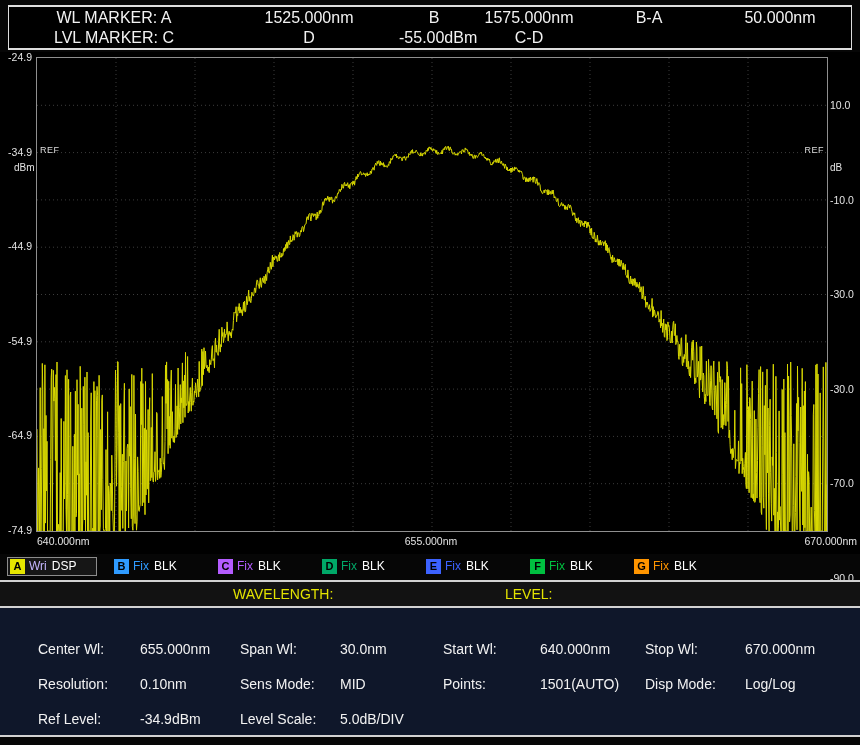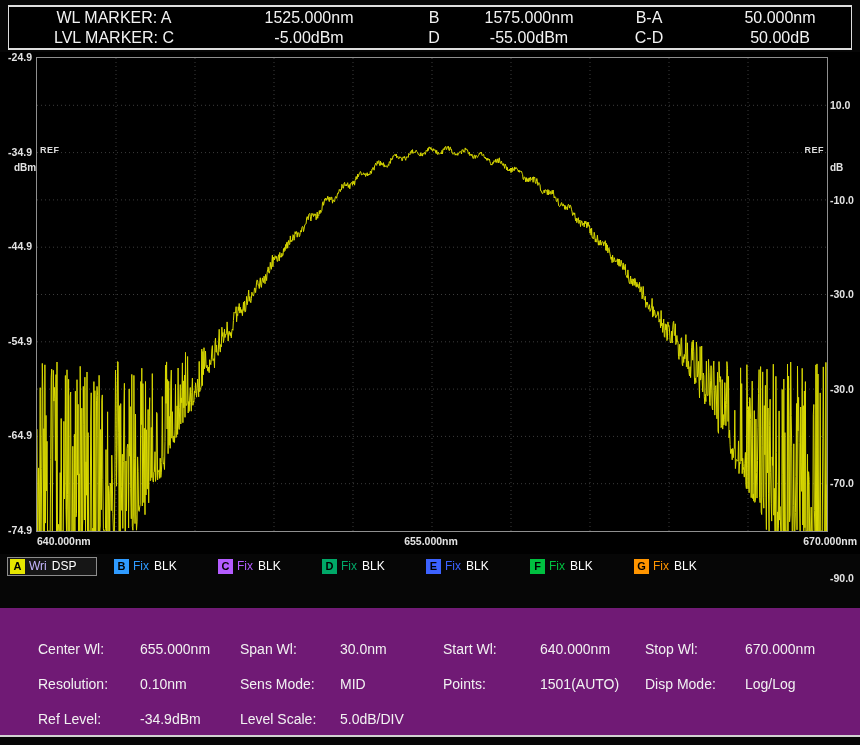--- a/index.html
+++ b/index.html
@@ -9,21 +9,21 @@
   
   .marker-bar{position:absolute;left:8px;top:5px;width:842px;height:41px;background:#000;
               border-top:2px solid #dedede;border-bottom:2px solid #dedede;
               border-left:1px solid #dedede;border-right:1px solid #dedede;
               display:flex;flex-direction:column;justify-content:space-around;
               color:#f2f2f2;font-size:16px;}
   .marker-row{display:grid;grid-template-columns:210px 180px 70px 120px 120px 1fr;
               height:19px;line-height:19px;text-align:center;white-space:nowrap;}
 
   
-  .chart-region{position:absolute;left:0;top:52px;width:860px;height:502px;background:#000;font-weight:bold;}
+  .chart-region{position:absolute;left:0;top:52px;width:860px;height:502px;background:#000;}
   .plot{position:absolute;left:36px;top:5px;width:790px;height:473px;border:1px solid #8f8f8f;background:#000;text-align:right;}
   #plot-svg{position:absolute;inset:0;width:100%;height:100%;display:block;}
   .axis-col{position:absolute;top:-2px;height:487px;display:flex;flex-direction:column;
             justify-content:space-between;color:#e3e3e3;font-size:10.5px;}
   .axis-col span{height:14px;line-height:14px;display:block;}
   .axis-left{left:0;width:32px;text-align:right;}
   .axis-right{left:830px;width:30px;text-align:left;margin-top:48px;}
   .unit-label{position:absolute;top:110px;font-size:10px;color:#e3e3e3;}
   .unit-left{left:14px;width:32px;text-align:left;}
   .unit-right{left:830px;}
@@ -47,21 +47,21 @@
 
   
   .section-bar{position:absolute;left:0;top:580px;width:860px;height:24px;background:#121212;
                border-top:2px solid #d2d2d2;border-bottom:2px solid #d2d2d2;}
   .section-bar span{position:absolute;top:4px;color:#e3e300;font-size:14px;}
   .wl-header{left:233px;}
   .lvl-header{left:505px;}
 
   
   .settings-panel{position:absolute;left:0;top:608px;width:860px;height:127px;
-                  background:#701a75;border-bottom:2px solid #d2d2d2;}
+                  background:#0f172a;border-bottom:2px solid #d2d2d2;}
   .settings-grid{position:absolute;left:38px;top:23px;right:14px;display:grid;
                  grid-template-columns:102px 100px 100px 103px 97px 105px 100px 1fr;
                  grid-auto-rows:35px;align-items:center;
                  color:#f2f2f2;font-size:14px;white-space:nowrap;}
 </style>
 </head>
 <body>
 
 <div class="screen">
 
@@ -69,25 +69,23 @@
     <div class="marker-row">
       <span>WL MARKER: A</span>
       <span>1525.000nm</span>
       <span>B</span>
       <span>1575.000nm</span>
       <span>B-A</span>
       <span>50.000nm</span>
     </div>
     <div class="marker-row">
       <span>LVL MARKER: C</span>
-      <span>-5.00dBm</span>
       <span>D</span>
       <span>-55.00dBm</span>
       <span>C-D</span>
-      <span>50.00dB</span>
     </div>
   </div>
 
   <div class="chart-region">
 
     <div class="axis-col axis-left">
       <span>-24.9</span>
       <span>-34.9</span>
       <span>-44.9</span>
       <span>-54.9</span>
@@ -170,20 +168,24 @@
       <span class="mode" style="color: rgb(0, 192, 64);">Fix</span>
       <span class="state">BLK</span>
     </div>
     <div class="trace-item">
       <span class="badge" style="background: rgb(255, 149, 0);">G</span>
       <span class="mode" style="color: rgb(255, 149, 0);">Fix</span>
       <span class="state">BLK</span>
     </div>
   </div>
 
+  <div class="section-bar">
+    <span class="wl-header">WAVELENGTH:</span>
+    <span class="lvl-header">LEVEL:</span>
+  </div>
 
   <div class="settings-panel">
     <div class="settings-grid">
       <div>Center Wl:</div>
       <div>655.000nm</div>
       <div>Span Wl:</div>
       <div>30.0nm</div>
       <div>Start Wl:</div>
       <div>640.000nm</div>
       <div>Stop Wl:</div>

